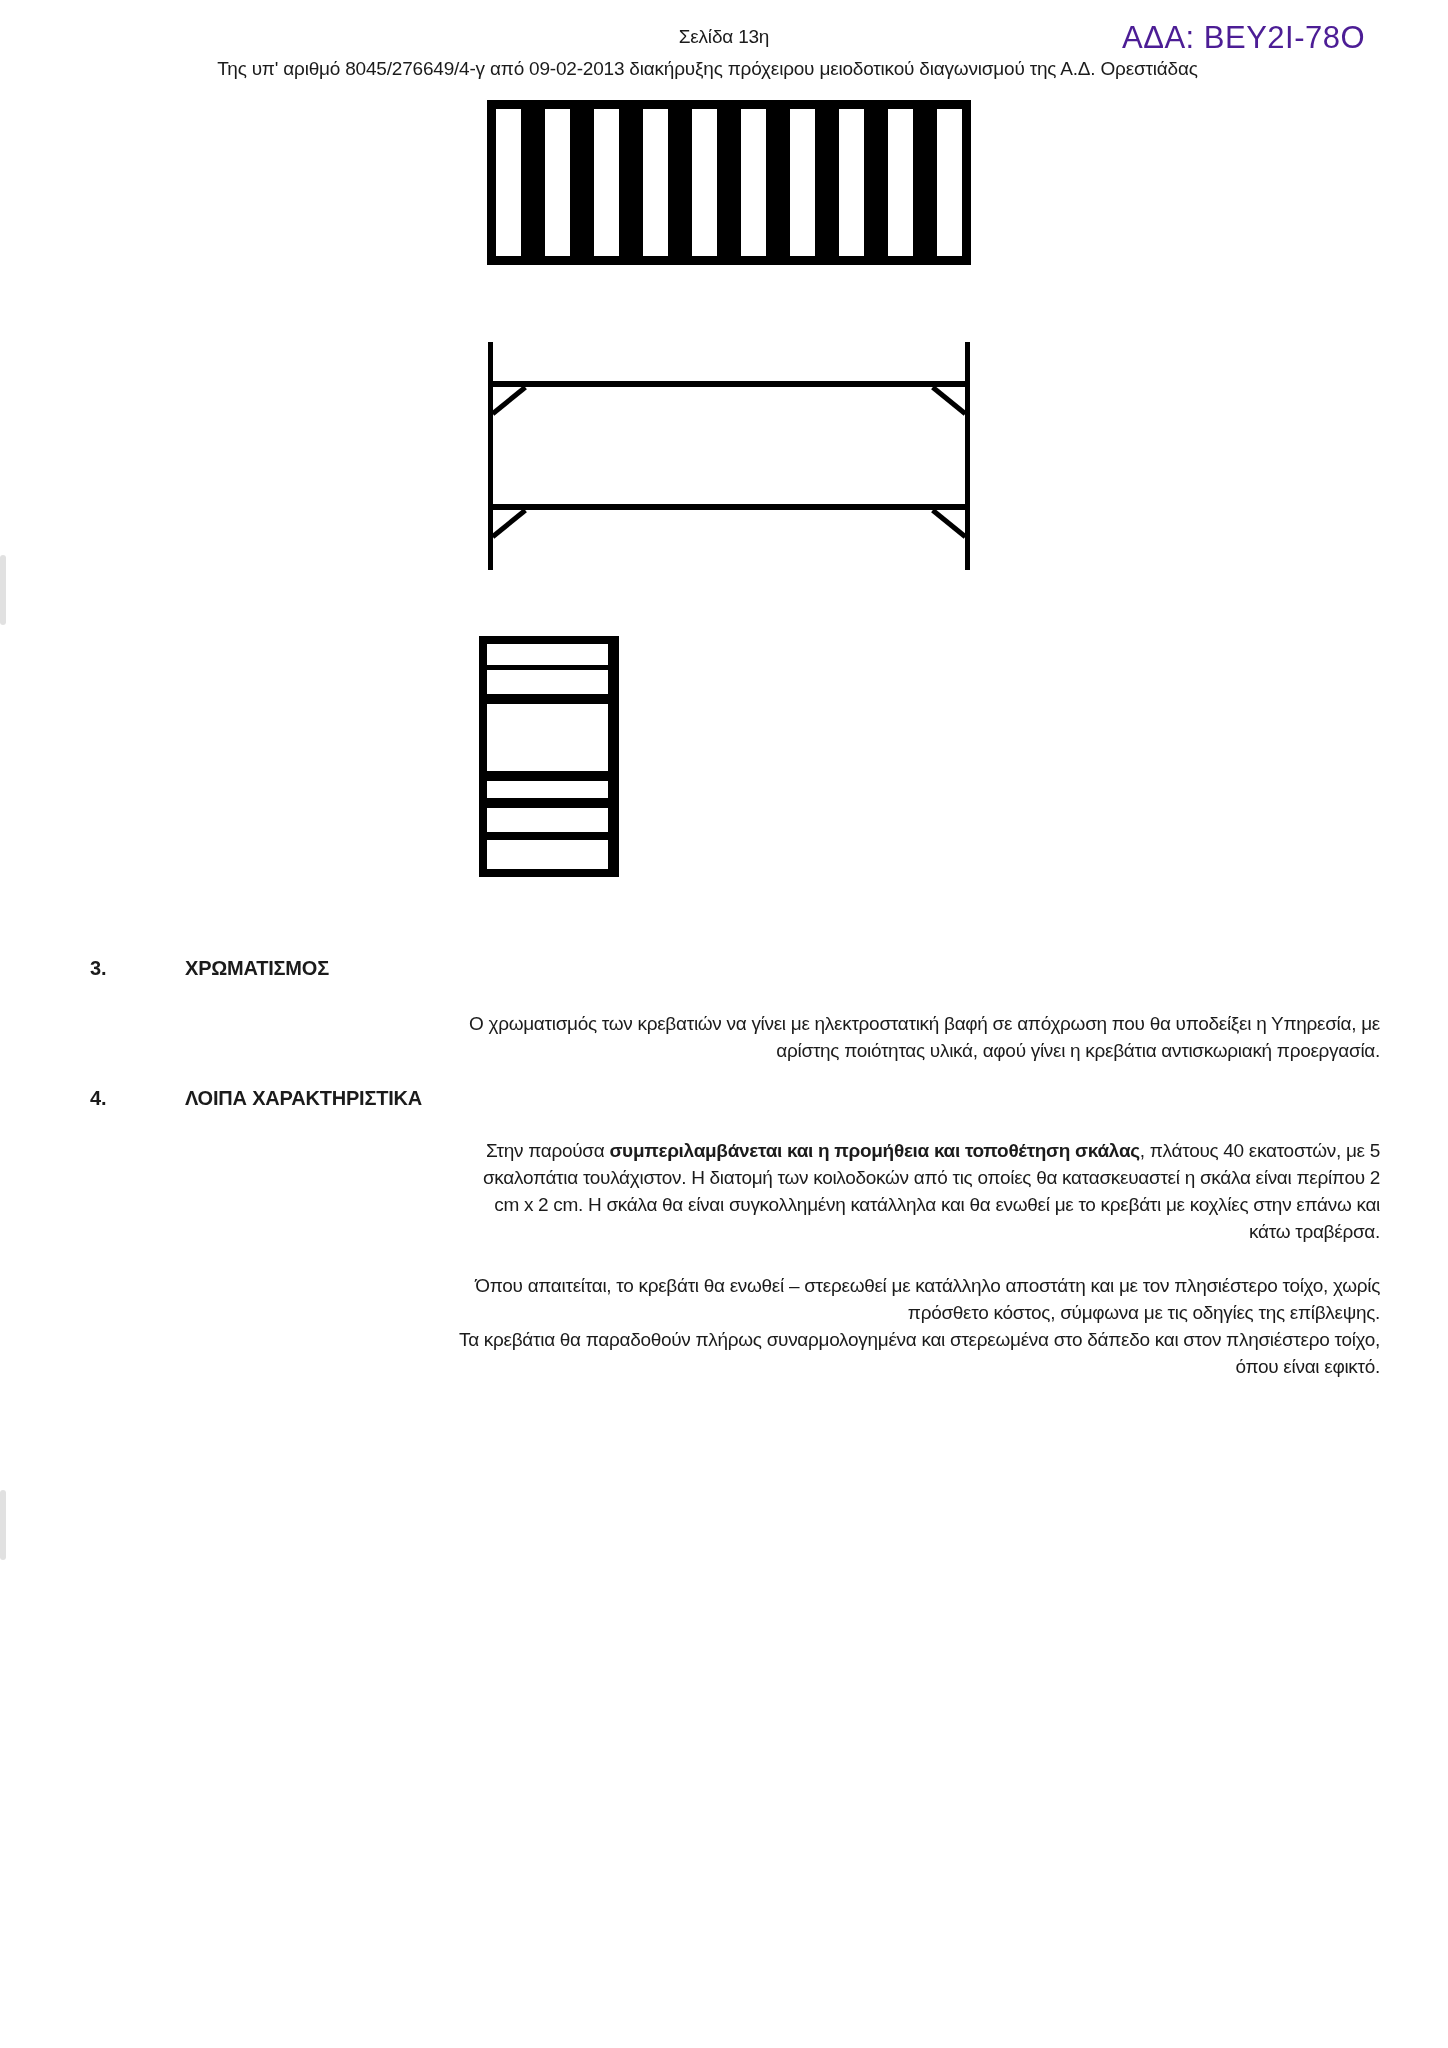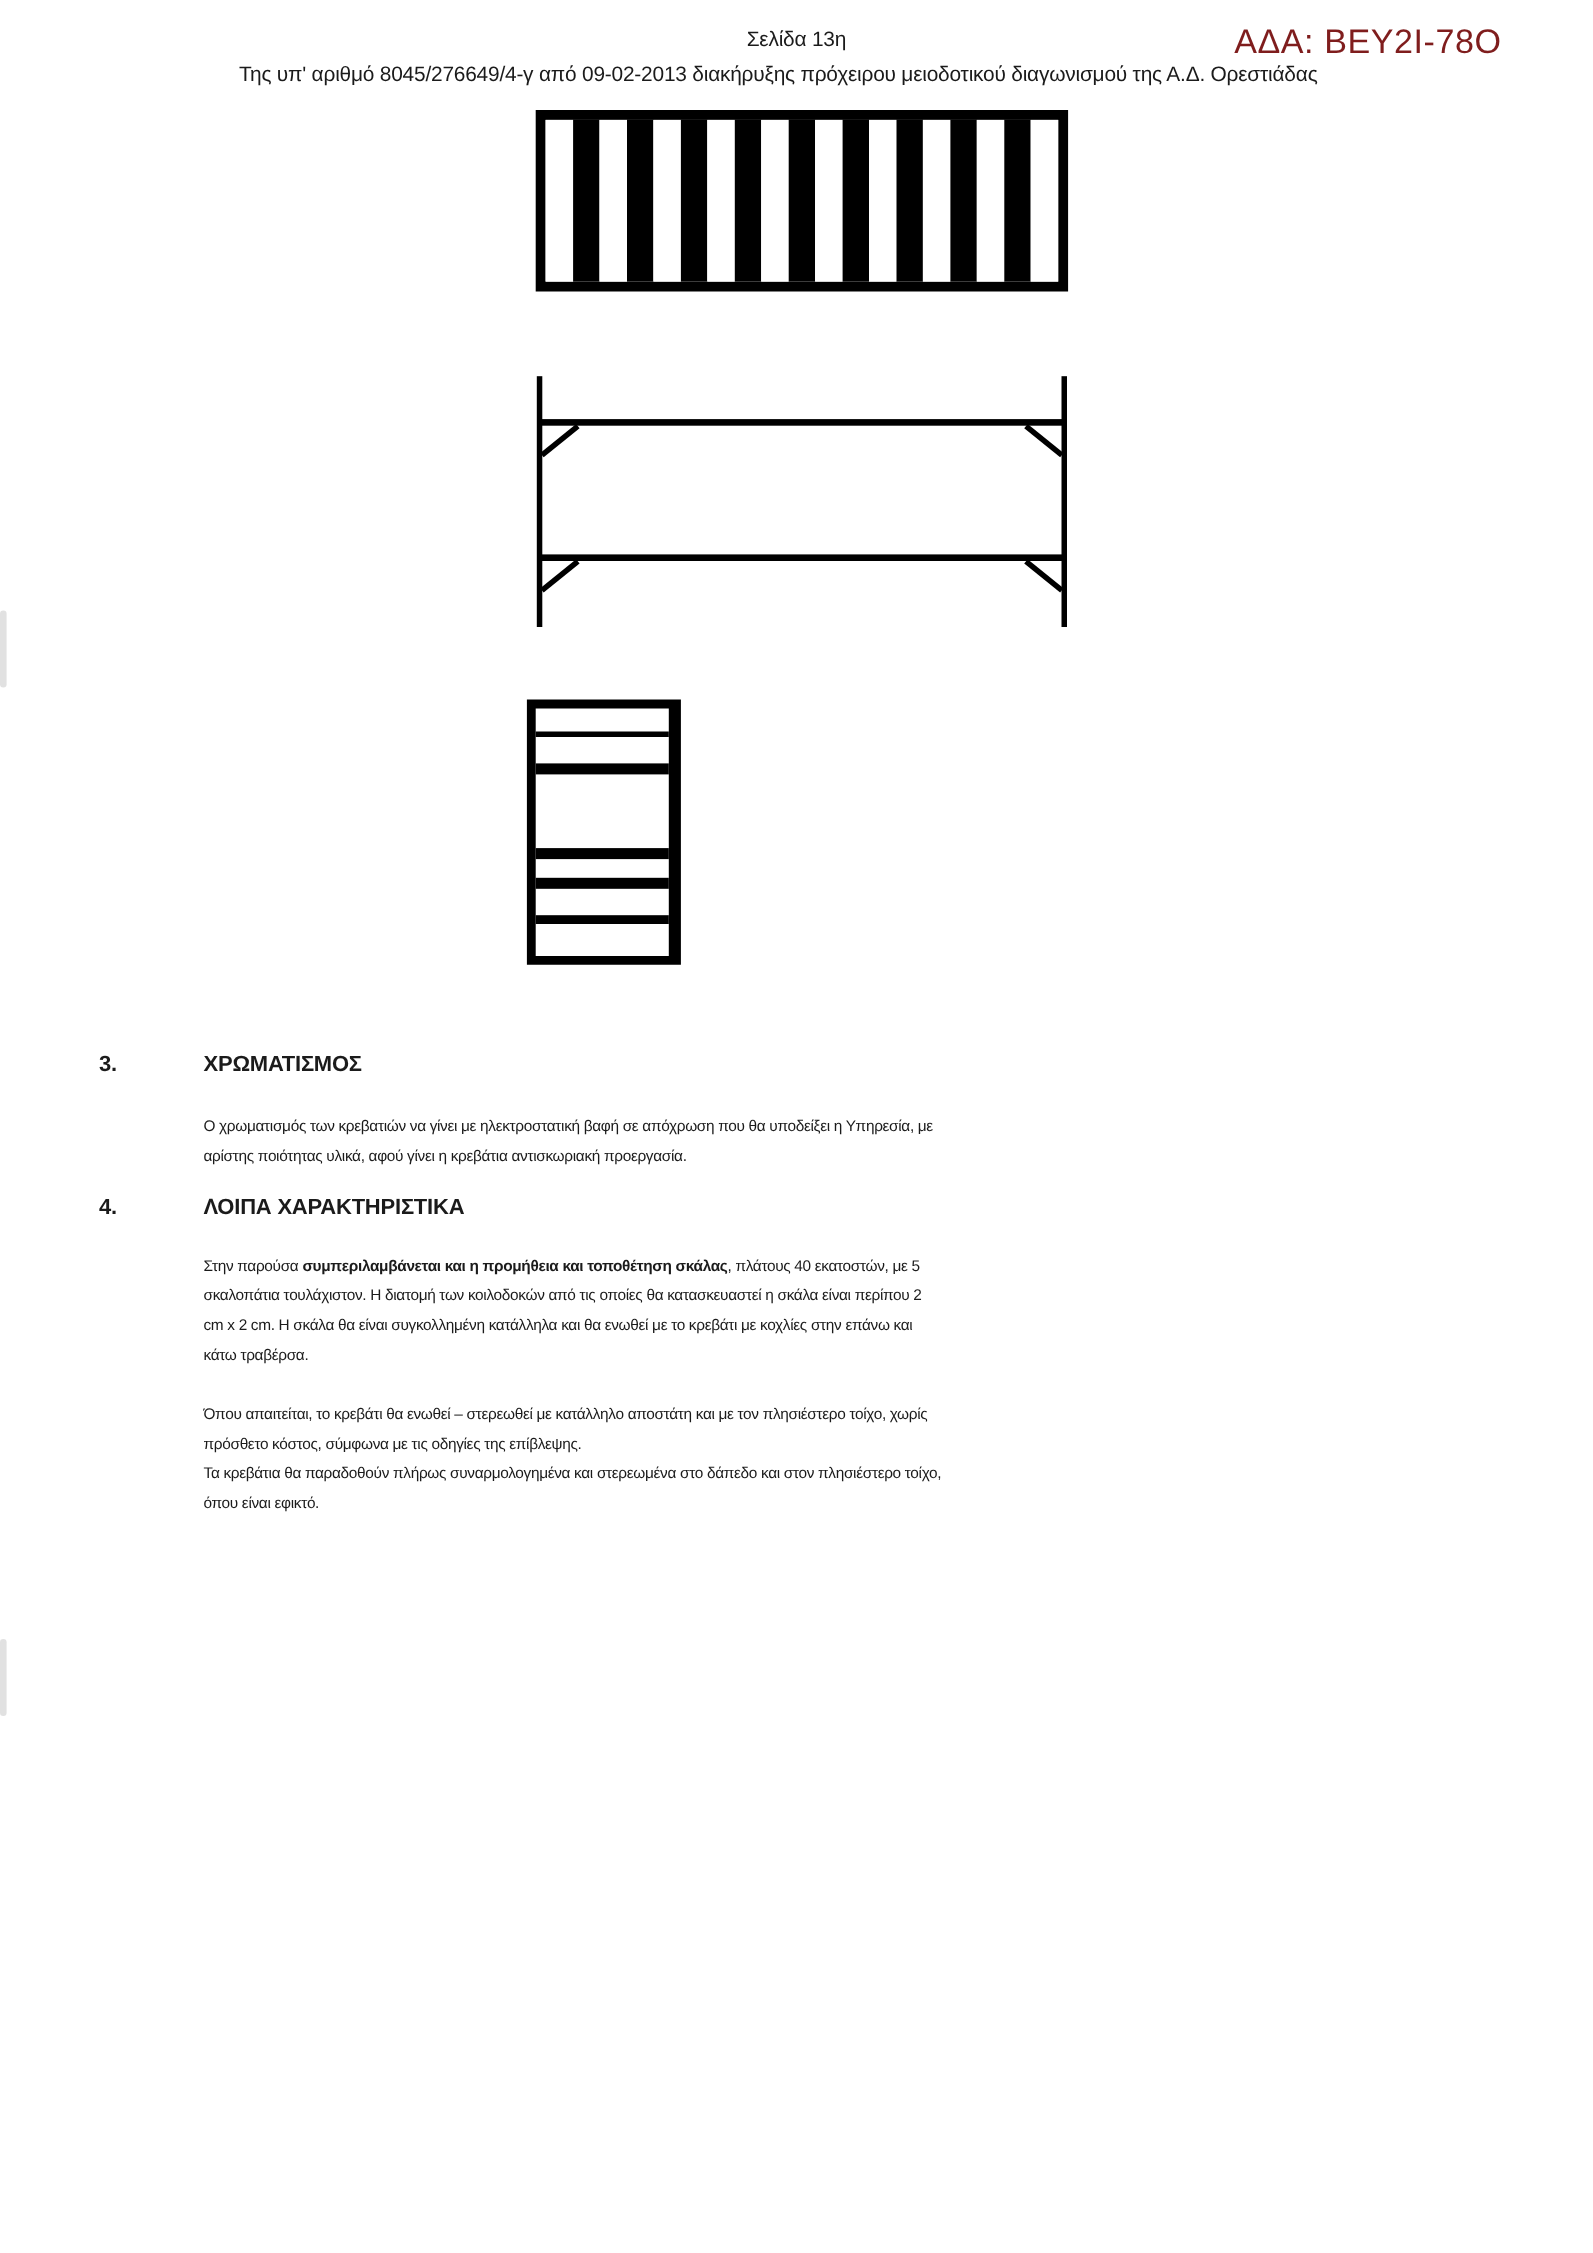--- a/index.html
+++ b/index.html
@@ -13,21 +13,21 @@
     overflow:hidden;
     padding-left:32px;
   }
   
   .page-label{
     position:absolute;top:26px;left:0;width:1448px;
     text-align:center;font-size:19px;letter-spacing:-0.2px;
   }
   .ada-label{
     position:absolute;top:20px;left:1122px;
-    font-size:31px;letter-spacing:0.5px;color:#7f1d1d;
+    font-size:31px;letter-spacing:0.5px;color:#4c1d95;
   }
   .subtitle{
     position:absolute;top:58px;left:0;width:1415px;
     text-align:center;font-size:19px;letter-spacing:-0.2px;
   }
   
   .fig-base{
     position:absolute;left:487px;top:100px;
     width:484px;height:165px;
     border:9px solid #000;
@@ -66,21 +66,21 @@
   .sec-number{
     position:absolute;left:90px;
     font-size:20px;font-weight:bold;letter-spacing:-0.2px;
   }
   .sec-title{
     position:absolute;left:185px;
     font-size:20px;font-weight:bold;letter-spacing:-0.2px;
   }
   .body-block{
     position:absolute;left:185px;width:1195px;
-    font-size:14px;line-height:27px;letter-spacing:-0.3px;
+    font-size:19px;line-height:27px;letter-spacing:-0.3px;text-align:right;
   }
   .body-block .tline{white-space:nowrap;}
   .pos-s3-head{top:957px;}
   .pos-s3-para{top:1010px;}
   .pos-s4-head{top:1087px;}
   .pos-s4-para1{top:1137px;}
   .pos-s4-para2{top:1272px;}
   b{letter-spacing:-0.3px;}
   
   .smudge{position:absolute;left:0;width:6px;background:#d9d9d9;border-radius:3px;opacity:0.8;}

